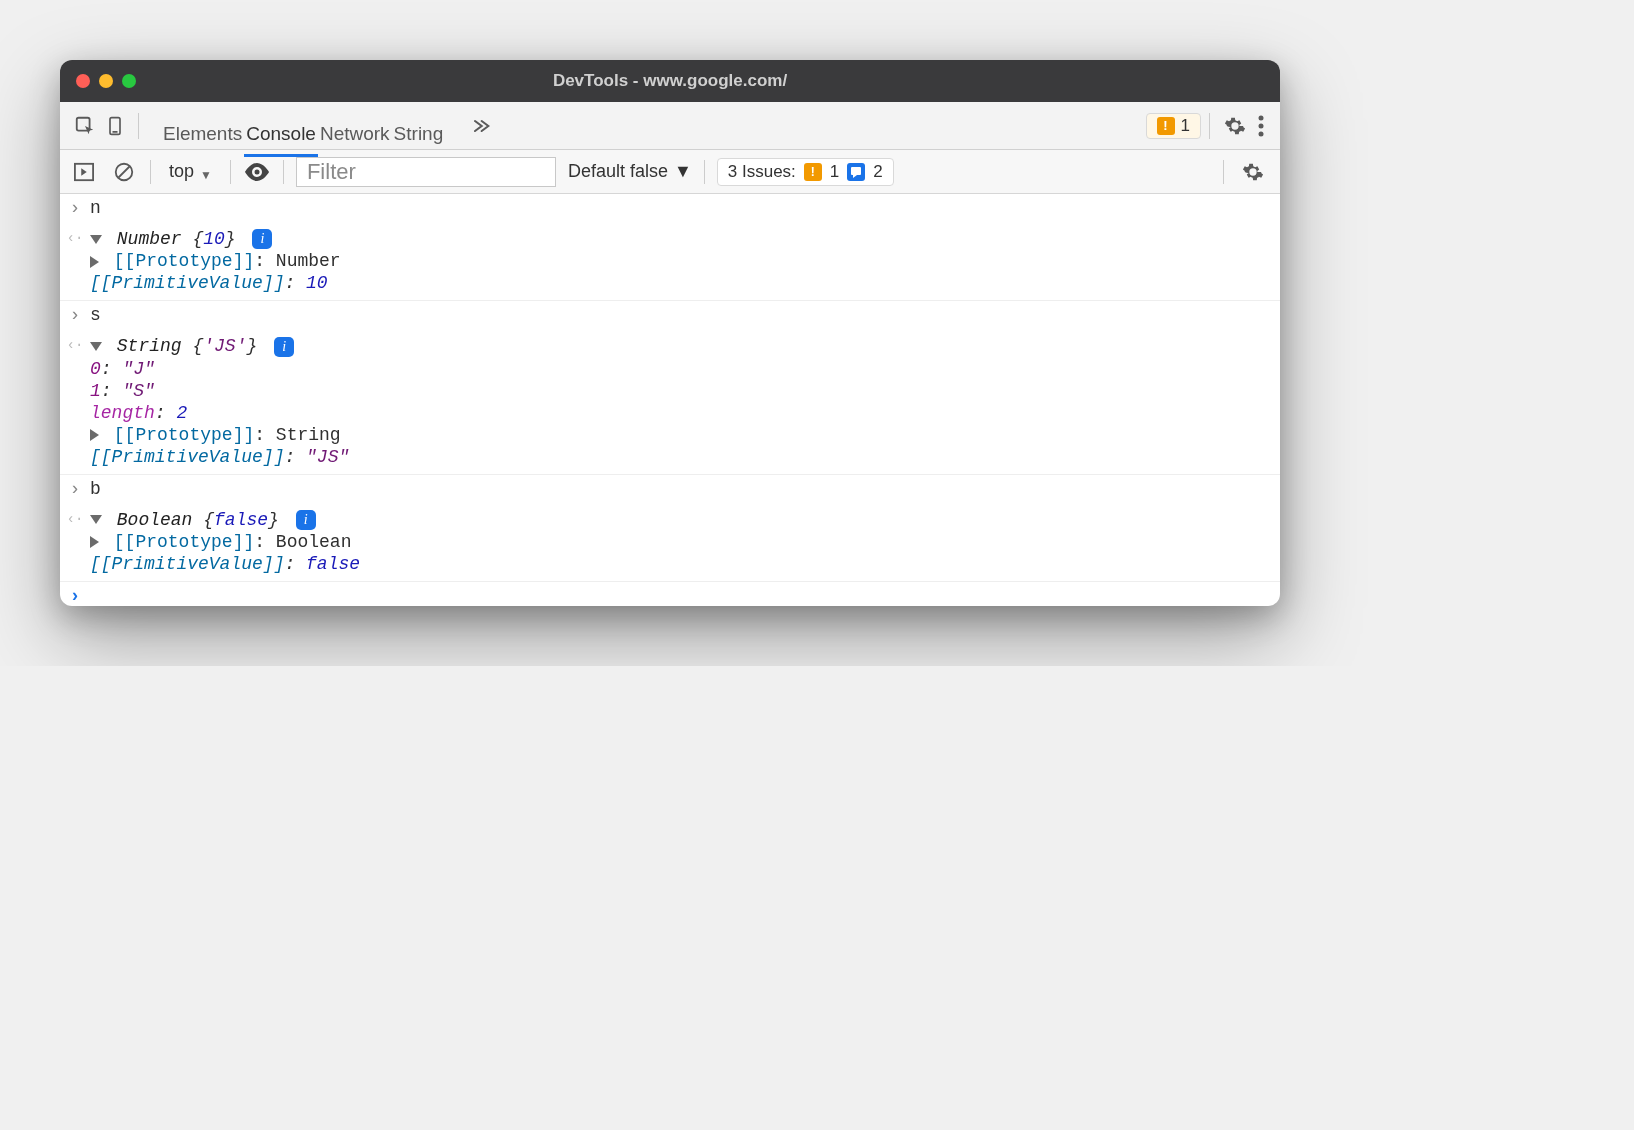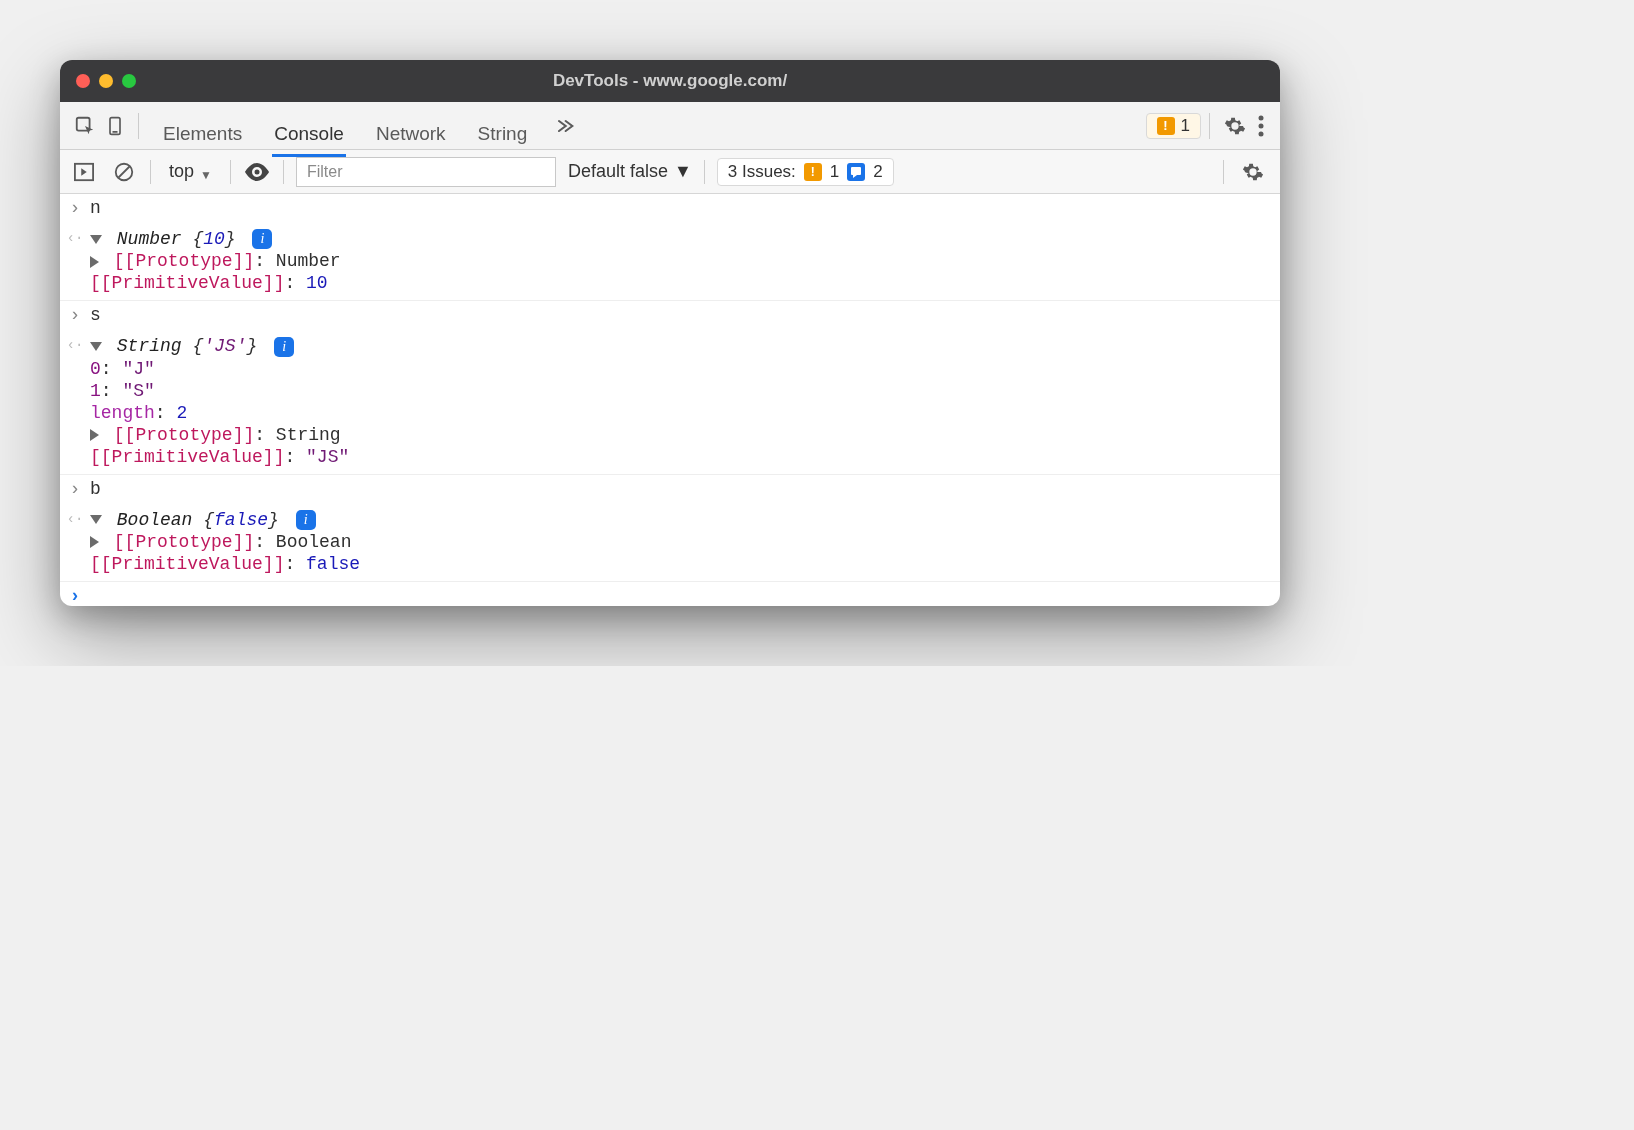--- a/index.html
+++ b/index.html
@@ -40,21 +40,21 @@
       height: 48px;
       border-bottom: 1px solid #d0d0d0;
       background: #f3f3f3;
       padding: 0 10px;
     }
     .tabstrip .icon-btn {
       width: 30px; height: 30px; display: flex; align-items: center; justify-content: center;
       color: #5a5a5a; cursor: pointer;
     }
     .vsep { width: 1px; height: 26px; background: #ccc; margin: 0 8px; }
-    .tabs { display: flex; gap: 28px; margin-left: 14px; margin-top: 18px; }
+    .tabs { display: flex; margin-left: 14px; margin-top: 18px; }
     .tab {
       font-size: 19px; color: #5a5a5a; padding: 11px 2px 9px; cursor: pointer;
       border-bottom: 3px solid transparent;
     }
     .tab.active { color: #333; border-bottom-color: #1a73e8; }
     .spacer { flex: 1; }
     .warn-chip {
       display: inline-flex; align-items: center; gap: 6px;
       border: 1px solid #d9d9d9; background: #fff7e6; border-radius: 4px;
       padding: 2px 10px; font-size: 17px; color: #333;
@@ -71,21 +71,21 @@
       background: #f7f7f7;
       border-bottom: 1px solid #d6d6d6;
     }
     .toolbar .icon-btn { width: 28px; height: 28px; display: flex; align-items: center; justify-content: center; color: #5a5a5a; cursor: pointer; }
     .toolbar .vsep2 { width: 1px; height: 24px; background: #ccc; }
     .dropdown { display: inline-flex; align-items: flex-end; gap: 6px; font-size: 18px; color: #333; cursor: pointer; padding: 2px 6px; }
     .dropdown .caret { font-size: 12px; color: #666; }
     .eye { color: #444; }
     .filter-input {
       width: 260px; height: 30px; border: 1px solid #c8c8c8; background: #fff;
-      padding: 2px 10px; font-size: 16px; color: #333;
+      padding: 2px 10px; font-size: 22px; color: #333;
     }
     .filter-input::placeholder { color: #8a8a8a; }
     .levels { font-size: 18px; color: #333; display: inline-flex; align-items: center; gap: 6px; cursor: pointer; }
     .issues-chip {
       display: inline-flex; align-items: center; gap: 8px;
       border: 1px solid #d9d9d9; background: #fff; border-radius: 4px;
       padding: 3px 10px; font-size: 17px; color: #333;
     }
     .mini-badge { width: 18px; height: 18px; border-radius: 3px; display:inline-flex; align-items:center; justify-content:center; color:#fff; font-size:12px; font-weight:700;}
     .mb-warn { background:#f29900; }
@@ -98,32 +98,32 @@
     .gutter.input { color: #888; }
     .gutter.output { color: #bbb; font-size: 14px; padding-top: 6px;}
     .content { flex: 1; padding: 4px 4px 6px 0; }
     .expand-arrow { display: inline-block; width: 0; height: 0; margin-right: 4px; vertical-align: middle; }
     .arrow-down { border-left: 6px solid transparent; border-right: 6px solid transparent; border-top: 9px solid #6b6b6b; }
     .arrow-right { border-top: 6px solid transparent; border-bottom: 6px solid transparent; border-left: 9px solid #6b6b6b; }
     .ctor { font-style: italic; color: #222; }
     .num { color: #1a1ab8; }
     .str { color: #701a75; }
     .kw  { color: #1a1ab8; }
-    .propname { color: #be185d; }
+    .propname { color: #0369a1; }
     .prop-purple { color: #a626a4; }
     .prop-red { color: #881280; }
     .brace { color: #303030; font-style: italic;}
     .info-badge {
       display: inline-flex; align-items: center; justify-content: center;
       width: 20px; height: 20px; border-radius: 5px; background: #1a73e8;
       color: #fff; font-style: italic; font-family: Georgia, serif; font-size: 14px;
       margin-left: 6px; vertical-align: middle;
     }
     .nested { padding-left: 28px; }
-    .nested2 { padding-left: 50px; }
+    .nested2 { padding-left: 50px; font-style: italic; }
     .line { padding: 1px 0; }
     .prompt-row { border-bottom: none; }
     .prompt-row .gutter { color: #1a73e8; font-weight: 600; }
     svg { display: block; }
   </style>
 </head>
 <body>
 
 <div class="window">
 

